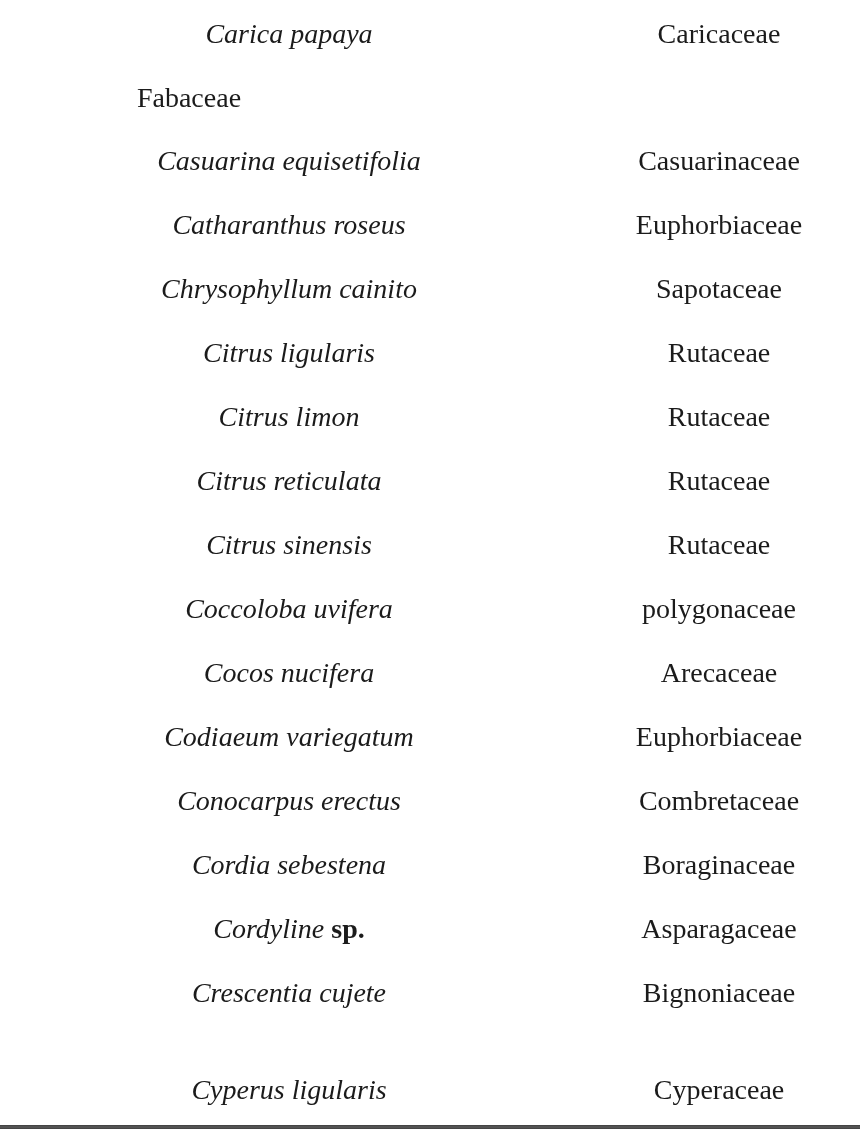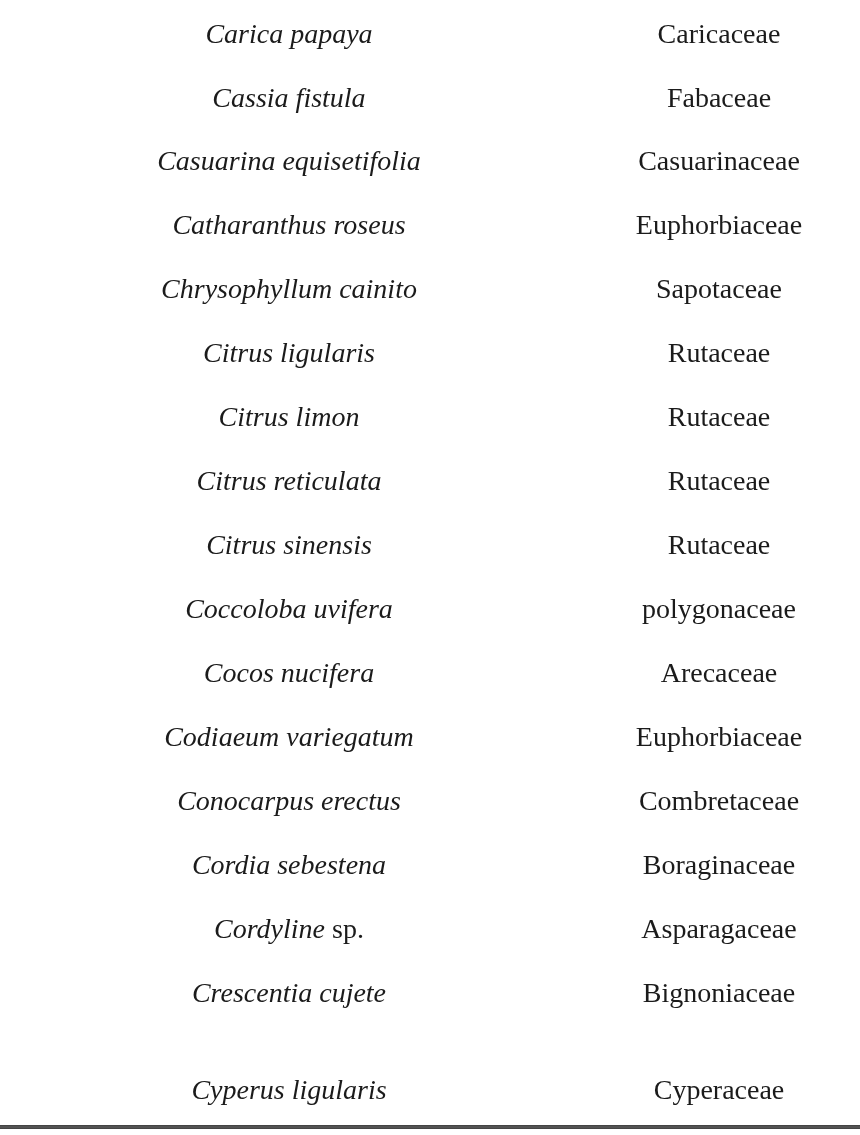--- a/index.html
+++ b/index.html
@@ -39,20 +39,21 @@
     width: 530px;
   }
   .cell-family {
     width: 330px;
   }
   .species-name {
     font-style: italic;
   }
   .species-suffix {
     font-style: normal;
+    font-weight: bold;
   }
   .bottom-rule {
     position: absolute;
     left: 0;
     right: 0;
     bottom: 6px;
     height: 4px;
     background: linear-gradient(#2e2e2e, #5a5a5a, #2e2e2e);
   }
 </style>
@@ -64,23 +65,20 @@
   <div class="row">
     <div class="cell cell-species">
       <span class="species-name">Carica papaya</span><span class="species-suffix"></span>
     </div>
     <div class="cell cell-family">
       <span>Caricaceae</span>
     </div>
   </div>
 
   <div class="row">
-    <div class="cell cell-species">
-      <span class="species-name">Cassia fistula</span><span class="species-suffix"></span>
-    </div>
     <div class="cell cell-family">
       <span>Fabaceae</span>
     </div>
   </div>
 
   <div class="row">
     <div class="cell cell-species">
       <span class="species-name">Casuarina equisetifolia</span><span class="species-suffix"></span>
     </div>
     <div class="cell cell-family">

